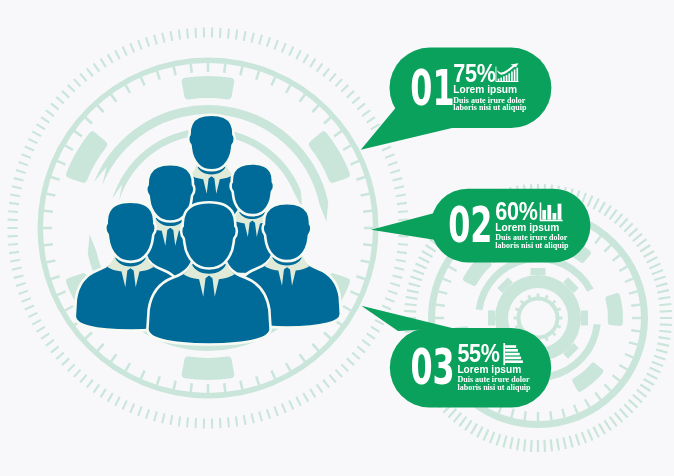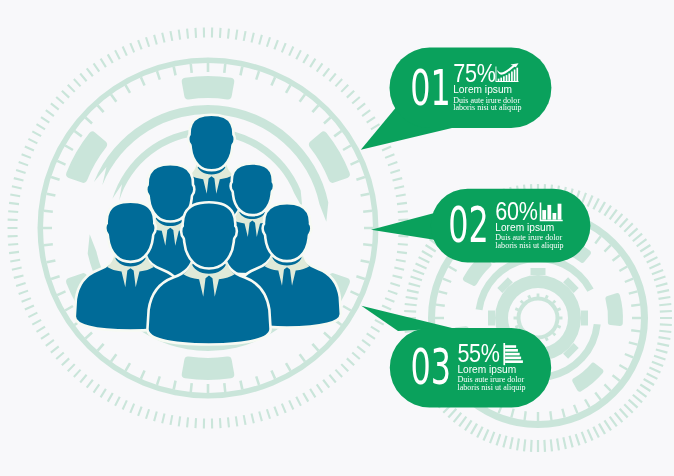--- a/index.html
+++ b/index.html
@@ -1,16 +1,16 @@
 <!DOCTYPE html>
 <html><head>
 <meta charset="utf-8">
 <style>html,body{margin:0;padding:0;background:#f8f8fa;}
 body{width:674px;height:476px;overflow:hidden;font-family:"Liberation Sans",sans-serif;}
-#stage{position:relative;width:674px;height:342px;background:#f8f8fa;}
+#stage{position:relative;width:674px;height:342px;background:#f8f8fa;font-weight:bold;}
 #bg{position:absolute;left:0;top:0;display:block;}
 text{white-space:pre;}</style>
 </head>
 <body>
 
 <div id="stage">
 <svg id="bg" width="674" height="476" viewBox="0 0 674 476">
 <g>
 <path d="M398.5 229.1 L408.5 229.1 L408.5 226.9 L398.5 226.9Z M398.3 237 L408.3 237.4 L408.4 235.3 L398.4 234.9Z M397.7 245 L407.7 245.8 L407.9 243.7 L397.9 242.9Z M396.9 252.9 L406.8 254.2 L407.1 252.1 L397.1 250.8Z M395.7 260.8 L405.5 262.5 L405.9 260.4 L396 258.7Z M394.1 268.6 L403.9 270.7 L404.3 268.7 L394.6 266.6Z M392.3 276.4 L401.9 278.9 L402.5 276.8 L392.8 274.4Z M390.1 284.1 L399.6 287 L400.2 284.9 L390.7 282.1Z M387.6 291.6 L397 294.9 L397.7 292.9 L388.2 289.7Z M384.7 299.1 L394 302.8 L394.8 300.8 L385.5 297.2Z M381.6 306.4 L390.7 310.5 L391.6 308.6 L382.5 304.5Z M378.2 313.6 L387.1 318.1 L388.1 316.2 L379.1 311.8Z M374.4 320.7 L383.2 325.5 L384.2 323.7 L375.4 318.9Z M370.4 327.6 L379 332.8 L380 331 L371.5 325.8Z M366.1 334.3 L374.4 339.8 L375.6 338.1 L367.3 332.5Z M361.5 340.8 L369.6 346.7 L370.8 345 L362.7 339.1Z M356.6 347.2 L364.5 353.4 L365.8 351.7 L357.9 345.5Z M351.5 353.3 L359.1 359.8 L360.5 358.2 L352.9 351.7Z M346.1 359.2 L353.4 366 L354.9 364.5 L347.6 357.6Z M340.5 364.8 L347.5 372 L349 370.5 L342 363.4Z M334.7 370.3 L341.4 377.7 L342.9 376.3 L336.2 368.9Z M328.6 375.5 L335 383.2 L336.6 381.8 L330.2 374.1Z M322.3 380.4 L328.4 388.3 L330.1 387.1 L324 379.1Z M315.9 385 L321.6 393.2 L323.3 392 L317.6 383.8Z M309.2 389.4 L314.5 397.9 L316.3 396.7 L311 388.3Z M302.3 393.5 L307.3 402.2 L309.2 401.1 L304.2 392.5Z M295.3 397.3 L300 406.2 L301.8 405.2 L297.2 396.3Z M288.2 400.8 L292.4 409.9 L294.3 409 L290.1 399.9Z M280.9 404 L284.7 413.2 L286.7 412.4 L282.8 403.2Z M273.4 406.9 L276.9 416.3 L278.9 415.6 L275.4 406.2Z M265.9 409.5 L269 419 L271 418.4 L267.9 408.9Z M258.2 411.8 L260.9 421.4 L262.9 420.8 L260.2 411.2Z M250.5 413.7 L252.8 423.4 L254.8 423 L252.5 413.2Z M242.7 415.3 L244.5 425.1 L246.6 424.8 L244.7 414.9Z M234.8 416.6 L236.3 426.5 L238.3 426.2 L236.9 416.3Z M226.9 417.6 L227.9 427.5 L230 427.3 L229 417.3Z M218.9 418.2 L219.5 428.2 L221.6 428 L221 418.1Z M210.9 418.5 L211.1 428.5 L213.2 428.4 L213 418.4Z M203 418.4 L202.8 428.4 L204.9 428.5 L205.1 418.5Z M195 418.1 L194.4 428 L196.5 428.2 L197.1 418.2Z M187 417.3 L186 427.3 L188.1 427.5 L189.1 417.6Z M179.1 416.3 L177.7 426.2 L179.7 426.5 L181.2 416.6Z M171.3 414.9 L169.4 424.8 L171.5 425.1 L173.3 415.3Z M163.5 413.2 L161.2 423 L163.2 423.4 L165.5 413.7Z M155.8 411.2 L153.1 420.8 L155.1 421.4 L157.8 411.8Z M148.1 408.9 L145 418.4 L147 419 L150.1 409.5Z M140.6 406.2 L137.1 415.6 L139.1 416.3 L142.6 406.9Z M133.2 403.2 L129.3 412.4 L131.3 413.2 L135.1 404Z M125.9 399.9 L121.7 409 L123.6 409.9 L127.8 400.8Z M118.8 396.3 L114.2 405.2 L116 406.2 L120.7 397.3Z M111.8 392.5 L106.8 401.1 L108.7 402.2 L113.7 393.5Z M105 388.3 L99.7 396.7 L101.5 397.9 L106.8 389.4Z M98.4 383.8 L92.7 392 L94.4 393.2 L100.1 385Z M92 379.1 L85.9 387.1 L87.6 388.3 L93.7 380.4Z M85.8 374.1 L79.4 381.8 L81 383.2 L87.4 375.5Z M79.8 368.9 L73.1 376.3 L74.6 377.7 L81.3 370.3Z M74 363.4 L67 370.5 L68.5 372 L75.5 364.8Z M68.4 357.6 L61.1 364.5 L62.6 366 L69.9 359.2Z M63.1 351.7 L55.5 358.2 L56.9 359.8 L64.5 353.3Z M58.1 345.5 L50.2 351.7 L51.5 353.4 L59.4 347.2Z M53.3 339.1 L45.2 345 L46.4 346.7 L54.5 340.8Z M48.7 332.5 L40.4 338.1 L41.6 339.8 L49.9 334.3Z M44.5 325.8 L36 331 L37 332.8 L45.6 327.6Z M40.6 318.9 L31.8 323.7 L32.8 325.5 L41.6 320.7Z M36.9 311.8 L27.9 316.2 L28.9 318.1 L37.8 313.6Z M33.5 304.5 L24.4 308.6 L25.3 310.5 L34.4 306.4Z M30.5 297.2 L21.2 300.8 L22 302.8 L31.3 299.1Z M27.8 289.7 L18.3 292.9 L19 294.9 L28.4 291.6Z M25.3 282.1 L15.8 284.9 L16.4 287 L25.9 284.1Z M23.2 274.4 L13.5 276.8 L14.1 278.9 L23.7 276.4Z M21.4 266.6 L11.7 268.7 L12.1 270.7 L21.9 268.6Z M20 258.7 L10.1 260.4 L10.5 262.5 L20.3 260.8Z M18.9 250.8 L8.9 252.1 L9.2 254.2 L19.1 252.9Z M18.1 242.9 L8.1 243.7 L8.3 245.8 L18.3 245Z M17.6 234.9 L7.6 235.3 L7.7 237.4 L17.7 237Z M17.5 227 L7.5 227 L7.5 229.1 L17.5 229.1Z M17.7 219 L7.7 218.6 L7.6 220.7 L17.6 221.1Z M18.3 211 L8.3 210.2 L8.1 212.3 L18.1 213.1Z M19.1 203.1 L9.2 201.8 L8.9 203.9 L18.9 205.2Z M20.3 195.2 L10.5 193.5 L10.1 195.6 L20 197.3Z M21.9 187.4 L12.1 185.3 L11.7 187.3 L21.4 189.4Z M23.7 179.6 L14.1 177.1 L13.5 179.2 L23.2 181.6Z M25.9 171.9 L16.4 169 L15.8 171.1 L25.3 173.9Z M28.4 164.4 L19 161.1 L18.3 163.1 L27.8 166.3Z M31.3 156.9 L22 153.2 L21.2 155.2 L30.5 158.8Z M34.4 149.6 L25.3 145.5 L24.4 147.4 L33.5 151.5Z M37.8 142.4 L28.9 137.9 L27.9 139.8 L36.9 144.2Z M41.6 135.3 L32.8 130.5 L31.8 132.3 L40.6 137.1Z M45.6 128.4 L37 123.2 L36 125 L44.5 130.2Z M49.9 121.7 L41.6 116.2 L40.4 117.9 L48.7 123.5Z M54.5 115.2 L46.4 109.3 L45.2 111 L53.3 116.9Z M59.4 108.8 L51.5 102.6 L50.2 104.3 L58.1 110.5Z M64.5 102.7 L56.9 96.2 L55.5 97.8 L63.1 104.3Z M69.9 96.8 L62.6 90 L61.1 91.5 L68.4 98.4Z M75.5 91.2 L68.5 84 L67 85.5 L74 92.6Z M81.3 85.7 L74.6 78.3 L73.1 79.7 L79.8 87.1Z M87.4 80.5 L81 72.8 L79.4 74.2 L85.8 81.9Z M93.7 75.6 L87.6 67.7 L85.9 68.9 L92 76.9Z M100.1 71 L94.4 62.8 L92.7 64 L98.4 72.2Z M106.8 66.6 L101.5 58.1 L99.7 59.3 L105 67.7Z M113.7 62.5 L108.7 53.8 L106.8 54.9 L111.8 63.5Z M120.7 58.7 L116 49.8 L114.2 50.8 L118.8 59.7Z M127.8 55.2 L123.6 46.1 L121.7 47 L125.9 56.1Z M135.1 52 L131.3 42.8 L129.3 43.6 L133.2 52.8Z M142.6 49.1 L139.1 39.7 L137.1 40.4 L140.6 49.8Z M150.1 46.5 L147 37 L145 37.6 L148.1 47.1Z M157.8 44.2 L155.1 34.6 L153.1 35.2 L155.8 44.8Z M165.5 42.3 L163.2 32.6 L161.2 33 L163.5 42.8Z M173.3 40.7 L171.5 30.9 L169.4 31.2 L171.3 41.1Z M181.2 39.4 L179.7 29.5 L177.7 29.8 L179.1 39.7Z M189.1 38.4 L188.1 28.5 L186 28.7 L187 38.7Z M197.1 37.8 L196.5 27.8 L194.4 28 L195 37.9Z M205.1 37.5 L204.9 27.5 L202.8 27.6 L203 37.6Z M213 37.6 L213.2 27.6 L211.1 27.5 L210.9 37.5Z M221 37.9 L221.6 28 L219.5 27.8 L218.9 37.8Z M229 38.7 L230 28.7 L227.9 28.5 L226.9 38.4Z M236.9 39.7 L238.3 29.8 L236.3 29.5 L234.8 39.4Z M244.7 41.1 L246.6 31.2 L244.5 30.9 L242.7 40.7Z M252.5 42.8 L254.8 33 L252.8 32.6 L250.5 42.3Z M260.2 44.8 L262.9 35.2 L260.9 34.6 L258.2 44.2Z M267.9 47.1 L271 37.6 L269 37 L265.9 46.5Z M275.4 49.8 L278.9 40.4 L276.9 39.7 L273.4 49.1Z M282.8 52.8 L286.7 43.6 L284.7 42.8 L280.9 52Z M290.1 56.1 L294.3 47 L292.4 46.1 L288.2 55.2Z M297.2 59.7 L301.8 50.8 L300 49.8 L295.3 58.7Z M304.2 63.5 L309.2 54.9 L307.3 53.8 L302.3 62.5Z M311 67.7 L316.3 59.3 L314.5 58.1 L309.2 66.6Z M317.6 72.2 L323.3 64 L321.6 62.8 L315.9 71Z M324 76.9 L330.1 68.9 L328.4 67.7 L322.3 75.6Z M330.2 81.9 L336.6 74.2 L335 72.8 L328.6 80.5Z M336.2 87.1 L342.9 79.7 L341.4 78.3 L334.7 85.7Z M342 92.6 L349 85.5 L347.5 84 L340.5 91.2Z M347.6 98.4 L354.9 91.5 L353.4 90 L346.1 96.8Z M352.9 104.3 L360.5 97.8 L359.1 96.2 L351.5 102.7Z M357.9 110.5 L365.8 104.3 L364.5 102.6 L356.6 108.8Z M362.7 116.9 L370.8 111 L369.6 109.3 L361.5 115.2Z M367.3 123.5 L375.6 117.9 L374.4 116.2 L366.1 121.7Z M371.5 130.2 L380 125 L379 123.2 L370.4 128.4Z M375.4 137.1 L384.2 132.3 L383.2 130.5 L374.4 135.3Z M379.1 144.2 L388.1 139.8 L387.1 137.9 L378.2 142.4Z M382.5 151.5 L391.6 147.4 L390.7 145.5 L381.6 149.6Z M385.5 158.8 L394.8 155.2 L394 153.2 L384.7 156.9Z M388.2 166.3 L397.7 163.1 L397 161.1 L387.6 164.4Z M390.7 173.9 L400.2 171.1 L399.6 169 L390.1 171.9Z M392.8 181.6 L402.5 179.2 L401.9 177.1 L392.3 179.6Z M394.6 189.4 L404.3 187.3 L403.9 185.3 L394.1 187.4Z M396 197.3 L405.9 195.6 L405.5 193.5 L395.7 195.2Z M397.1 205.2 L407.1 203.9 L406.8 201.8 L396.9 203.1Z M397.9 213.1 L407.9 212.3 L407.7 210.2 L397.7 211Z M398.4 221.1 L408.4 220.7 L408.3 218.6 L398.3 219Z" fill="#cae5da"></path>
 <path d="M37.5 228 A170.5 170.5 0 1 1 378.5 228 A170.5 170.5 0 1 1 37.5 228Z M43 228 A165 165 0 1 0 373 228 A165 165 0 1 0 43 228Z" fill="#cae5da"></path>

